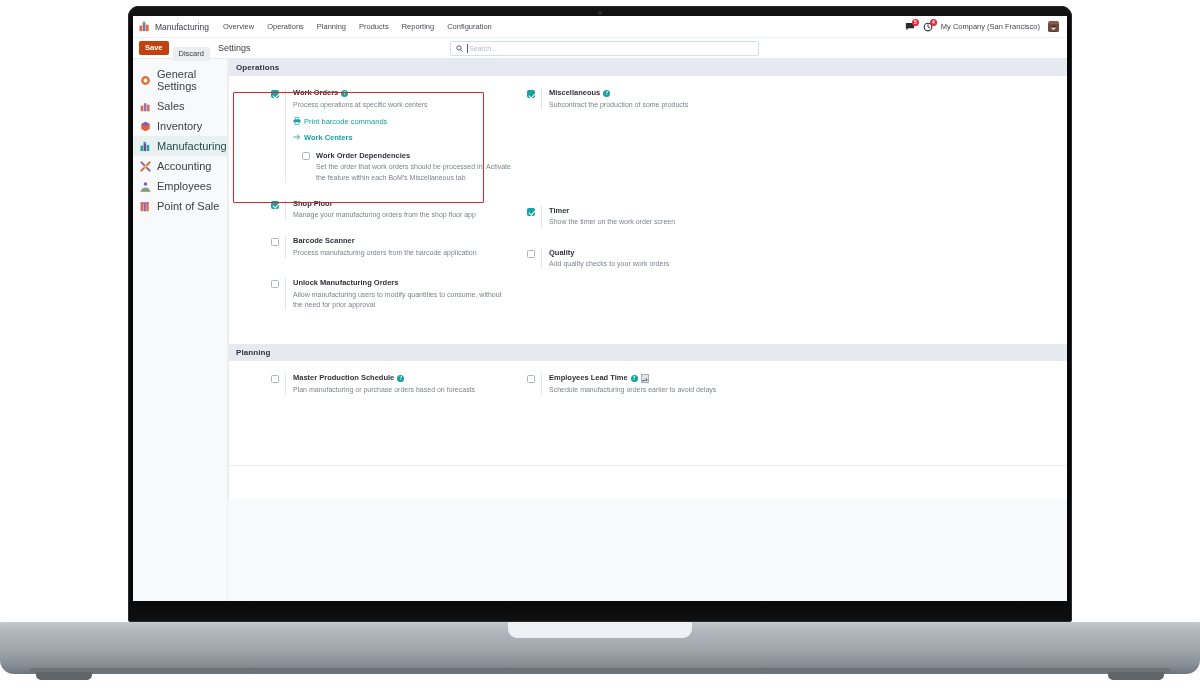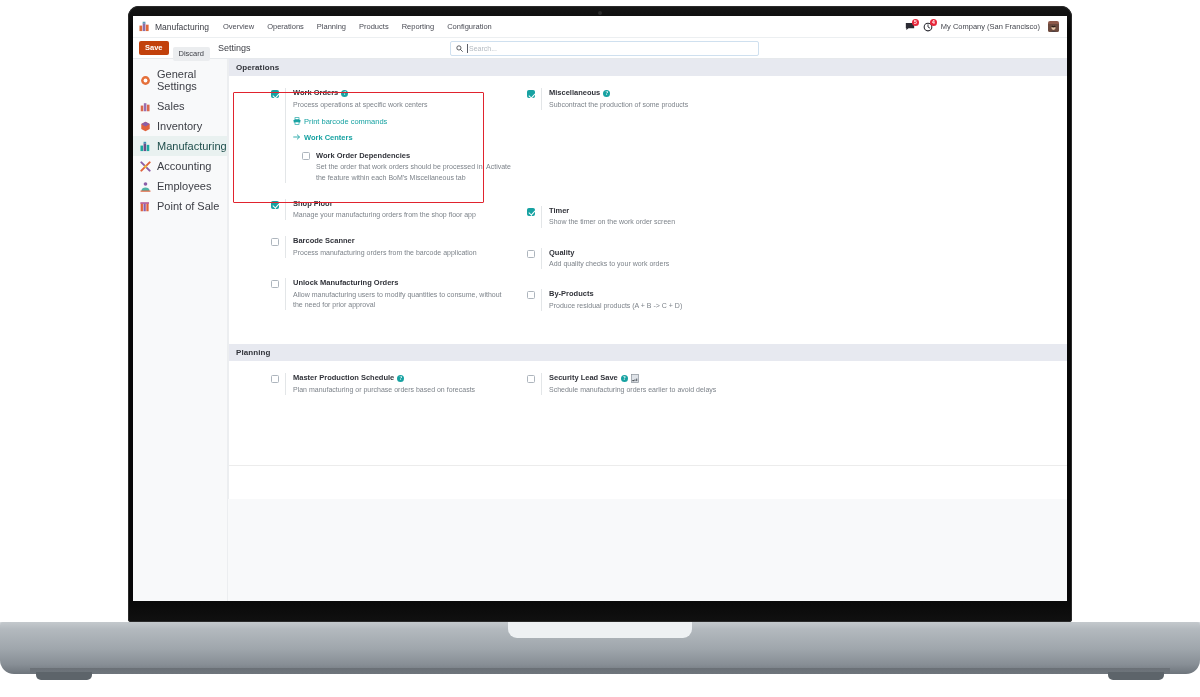--- a/index.html
+++ b/index.html
@@ -415,27 +415,20 @@
               </div>
 
               <div class="setting" style="margin-bottom:20px;">
                 <div class="cb"></div>
                 <div class="setting-text">
                   <div class="s-title">Quality</div>
                   <div class="s-desc">Add quality checks to your work orders</div>
                 </div>
               </div>
 
-              <div class="setting">
-                <div class="cb"></div>
-                <div class="setting-text">
-                  <div class="s-title">By-Products</div>
-                  <div class="s-desc">Produce residual products (A + B -&gt; C + D)</div>
-                </div>
-              </div>
 
             </div>
           </div>
 
           <div class="sec-header">Planning</div>
           <div class="sec-body" style="padding-bottom:70px;">
             <div class="col">
               <div class="setting">
                 <div class="cb"></div>
                 <div class="setting-text">
@@ -445,21 +438,21 @@
                   </div>
                   <div class="s-desc">Plan manufacturing or purchase orders based on forecasts</div>
                 </div>
               </div>
             </div>
             <div class="col-right">
               <div class="setting">
                 <div class="cb"></div>
                 <div class="setting-text">
                   <div class="s-title">
-                    <span>Security Lead Save</span>
+                    <span>Employees Lead Time</span>
                     <span class="help-ico">?</span>
                     <svg class="doc-ico" viewBox="0 0 10 11">
                       <rect x="0.6" y="0.6" width="8.8" height="9.8" fill="#dfe3e8" stroke="#8c949c" stroke-width="0.9"></rect>
                       <rect x="2" y="7.4" width="1.4" height="1.4" fill="#5a6views"></rect>
                       <rect x="2" y="7.4" width="1.4" height="1.4" fill="#5a626a"></rect>
                       <rect x="4.2" y="6.6" width="1.4" height="2.2" fill="#5a626a"></rect>
                       <rect x="6.4" y="5.6" width="1.4" height="3.2" fill="#5a626a"></rect>
                     </svg>
                   </div>
                   <div class="s-desc">Schedule manufacturing orders earlier to avoid delays</div>

